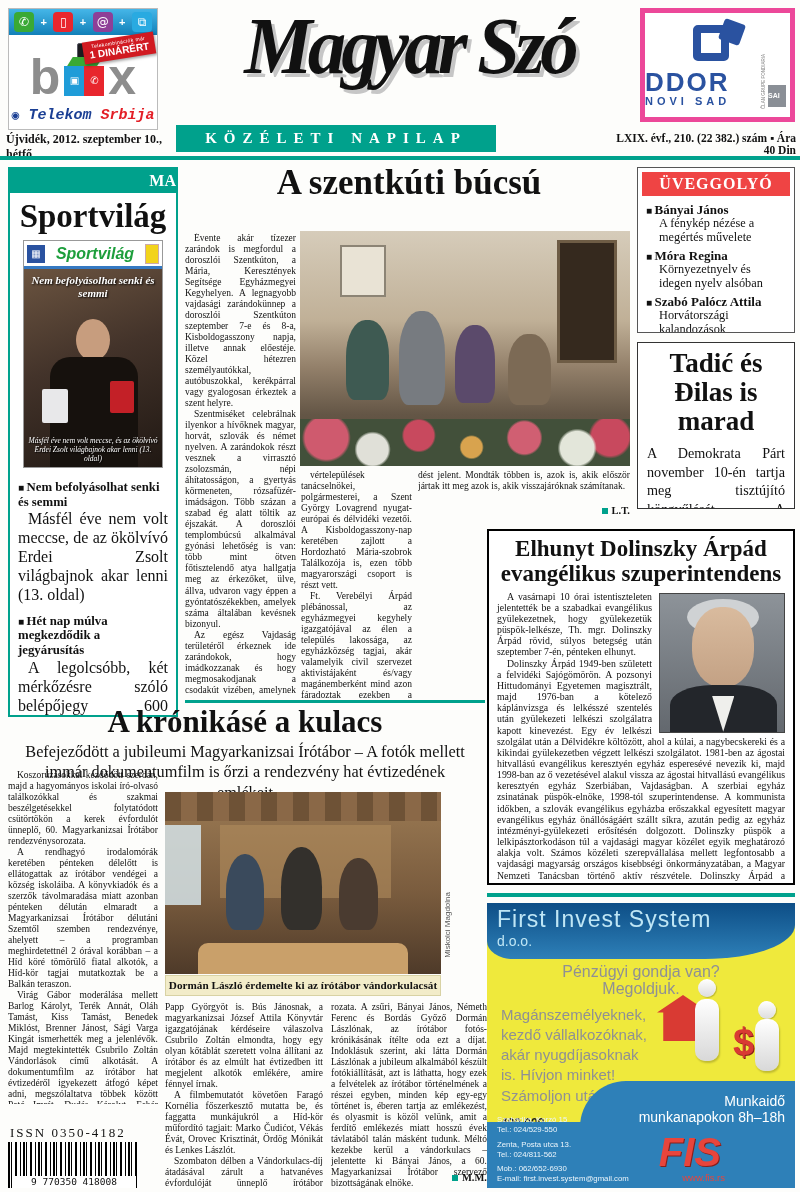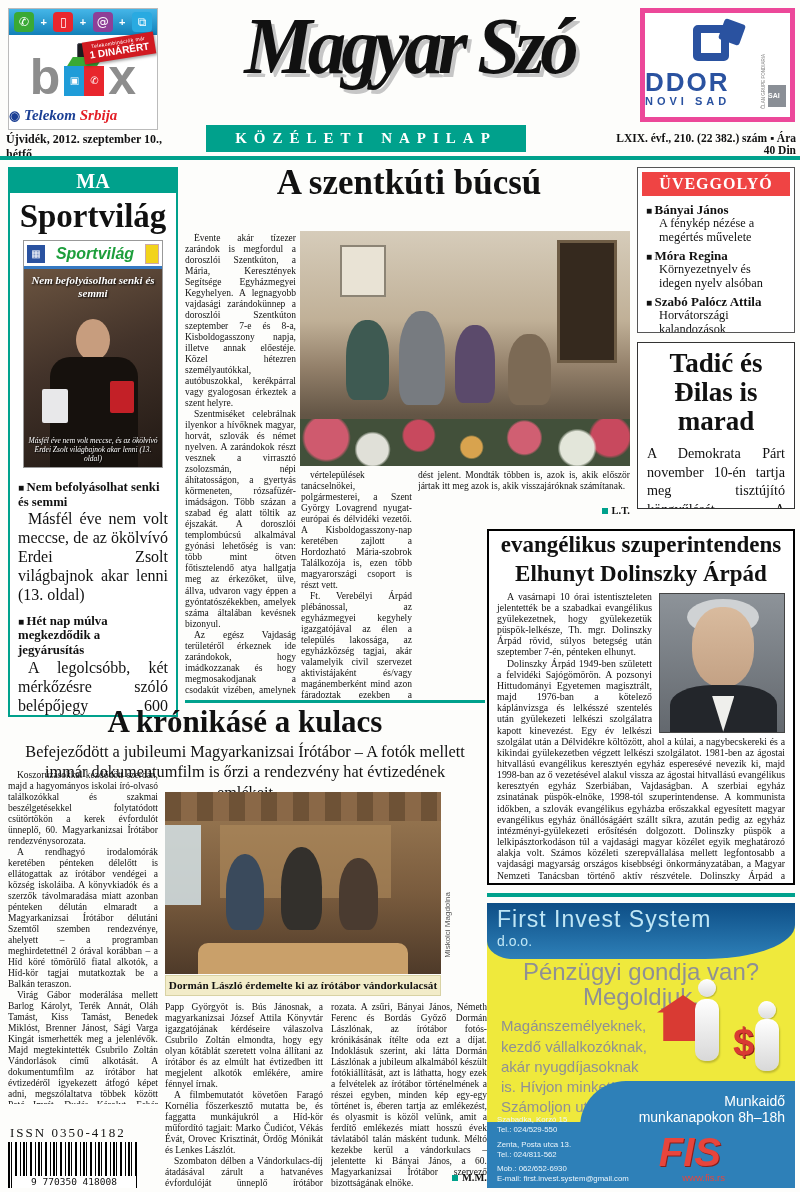--- a/index.html
+++ b/index.html
@@ -14,43 +14,43 @@
   .box-word { display:flex; align-items:flex-end; justify-content:center; margin-top:22px; }
   .box-letter { font-family:"Liberation Sans", sans-serif; font-weight:bold; font-size:50px; color:#8d8d8d; line-height:0.8; }
   .cube { width:42px; height:40px; position:relative; margin:0 3px; }
   .cube-top { position:absolute; left:6px; top:0; width:30px; height:12px; background:#3aa935; transform:skewX(-32deg); }
   .cube-left { position:absolute; left:1px; top:9px; width:20px; height:30px; background:#1f9cd8; color:#fff; font-size:10px; text-align:center; line-height:30px; font-family:"DejaVu Sans",sans-serif; }
   .cube-right { position:absolute; right:1px; top:9px; width:20px; height:30px; background:#e8262d; color:#fff; font-size:10px; text-align:center; line-height:30px; font-family:"DejaVu Sans",sans-serif; }
   .cube-phone { position:absolute; left:14px; top:-14px; width:13px; height:20px; background:#1b1b1f; border:1px solid #5a5a66; border-radius:2px; }
   .box-badge { position:absolute; right:2px; top:28px; transform:rotate(-9deg); background:#d11a21; color:#fff; padding:2px 6px 3px; text-align:center; box-shadow:1px 2px 3px rgba(0,0,0,.35); font-family:"Liberation Sans", sans-serif; }
   .badge-small { font-size:5px; letter-spacing:.4px; }
   .badge-big { font-size:10px; font-weight:bold; }
-  .telekom { position:absolute; bottom:5px; left:0; right:0; text-align:left; font-family:Liberation Serif, serif; font-style:italic; font-weight:bold; font-size:15px; }
+  .telekom { position:absolute; bottom:5px; left:0; right:0; text-align:center; font-family:Liberation Mono, monospace; font-style:italic; font-weight:bold; font-size:15px; }
   .swirl { color:#1b3f94; font-style:normal; font-size:13px; }
   .telekom-name { color:#1b3f94; } .telekom-srbija { color:#e31e26; }
 
   .masthead-title { position:absolute; left:185px; top:2px; width:448px; text-align:center; font-size:80px; font-weight:bold; font-style:italic; letter-spacing:-5px; line-height:1.12; white-space:nowrap; transform:scaleX(.96); transform-origin:center; text-shadow:4px 4px 0 #c6c6c6; }
   .masthead-url { position:absolute; left:185px; top:106px; width:448px; text-align:center; font-size:11px; font-weight:bold; letter-spacing:5px; }
-  .tagline-bar { position:absolute; left:206px; top:125px; width:320px; height:27px; background:#00a18c; color:#fff; text-align:center; font-weight:bold; font-size:15px; letter-spacing:7px; line-height:27px; }
+  .tagline-bar { position:absolute; left:176px; top:125px; width:320px; height:27px; background:#00a18c; color:#fff; text-align:center; font-weight:bold; font-size:15px; letter-spacing:7px; line-height:27px; }
   .dateline-left { position:absolute; left:6px; top:132px; width:180px; font-weight:bold; font-size:12px; }
   .dateline-right { position:absolute; left:608px; top:132px; width:188px; font-weight:bold; font-size:11.5px; text-align:right; }
   .header-rule { position:absolute; left:0; top:156px; width:800px; height:4px; background:#00a18c; }
 
   .ddor-box { position:absolute; left:640px; top:8px; width:155px; height:114px; border:5px solid #ec4899; background:#fff; text-align:left; }
   .ddor-glyph { position:relative; margin:8px auto 4px; width:54px; height:44px; }
   .ddor-g1 { position:absolute; left:2px; top:4px; width:36px; height:36px; border:8px solid #2a52a0; border-radius:5px; }
   .ddor-g2 { position:absolute; right:2px; top:0; width:22px; height:22px; background:#2a52a0; border-radius:3px; transform:rotate(20deg); }
   .ddor-name { font-family:"Liberation Sans", sans-serif; font-weight:bold; color:#2a52a0; font-size:26px; letter-spacing:2px; line-height:1; }
   .ddor-city { font-family:"Liberation Sans", sans-serif; font-weight:bold; color:#2a52a0; font-size:11px; letter-spacing:4px; }
   .ddor-sai { position:absolute; right:4px; bottom:10px; width:18px; height:22px; background:#8a8f96; color:#fff; font-size:7px; font-family:"Liberation Sans",sans-serif; font-weight:bold; line-height:22px; }
   .ddor-group { position:absolute; right:24px; bottom:8px; font-size:4.5px; color:#888; writing-mode:vertical-rl; transform:rotate(180deg); font-family:"Liberation Sans",sans-serif; }
 
   
   .ma-box { position:absolute; left:8px; top:167px; width:170px; height:550px; border:2px solid #00a18c; background:#fff; overflow:hidden; }
-  .ma-tab { background:#00a18c; color:#fff; text-align:center; font-weight:bold; font-size:20px; height:24px; line-height:24px; }
+  .ma-tab { background:#00a18c; color:#fff; text-align:right; font-weight:bold; font-size:16px; height:24px; line-height:24px; }
   .ma-title { text-align:center; font-size:33px; font-weight:bold; padding:5px 0 3px; }
   .sv-cover { margin:2px auto 6px; width:140px; border:1px solid #999; background:#fff; }
   .sv-header { display:flex; align-items:center; gap:3px; height:28px; padding:0 3px; border-bottom:3px solid #3579c2; }
   .sv-logo-box { width:18px; height:18px; background:#2a52a0; color:#fff; font-size:10px; line-height:18px; text-align:center; }
   .sv-logo-text { flex:1; text-align:center; color:#1d9e3c; font-weight:bold; font-style:italic; font-size:16px; font-family:"Liberation Sans",sans-serif; }
   .sv-yellow { width:14px; height:20px; background:#f2d31b; border:1px solid #caa; }
   .sv-photo { position:relative; height:198px; background:linear-gradient(160deg,#6b5440 0%,#43332a 45%,#201813 100%); overflow:hidden; }
   .sv-headline { position:absolute; top:5px; left:3px; right:3px; text-align:center; color:#fff; font-style:italic; font-weight:bold; font-size:11px; line-height:1.15; text-shadow:1px 1px 2px #000; z-index:3; }
   .sv-caption { position:absolute; bottom:4px; left:3px; right:3px; text-align:center; color:#fff; font-style:italic; font-size:7.5px; line-height:1.2; text-shadow:1px 1px 1px #000; z-index:3; }
   .sv-head { position:absolute; left:52px; top:50px; width:34px; height:42px; border-radius:50%; background:#c79d7e; }
@@ -138,21 +138,21 @@
 
   .issn { position:absolute; left:10px; top:1125px; font-size:13px; letter-spacing:2px; }
   .barcode { position:absolute; left:8px; top:1142px; width:132px; height:46px; background:repeating-linear-gradient(90deg,#000 0 2px,#fff 2px 3px,#000 3px 4px,#fff 4px 7px,#000 7px 9px,#fff 9px 12px,#000 12px 13px,#fff 13px 15px); }
   .barcode-num { position:absolute; left:4px; right:4px; bottom:0; background:#fff; font-family:"DejaVu Sans Mono",monospace; font-size:9.5px; text-align:center; height:12px; line-height:12px; }
 
   
   .fis-ad { position:absolute; left:487px; top:903px; width:308px; height:285px; background:#efe93c; overflow:hidden; font-family:"Liberation Sans",sans-serif; }
   .fis-header { position:relative; height:56px; background:linear-gradient(#0d4e86,#2e80b8); border-radius:0 0 90px 26px / 0 0 34px 18px; padding:3px 10px; }
   .fis-company { color:#bfe6f5; font-size:23px; letter-spacing:1px; }
   .fis-suffix { color:#bfe6f5; font-size:14px; }
-  .fis-q { text-align:center; color:#8f9094; font-size:24px; line-height:1.05; }
+  .fis-q { margin-top:5px; text-align:center; color:#8f9094; font-size:16px; line-height:1.05; }
   .fis-pitch { margin:7px 0 0 14px; color:#8f9094; font-size:15px; line-height:1.35; width:150px; }
   .fis-rates { margin:7px 0 0 14px; color:#333; }
   .fis-rate { margin-bottom:2px; white-space:nowrap; }
   .fis-amt, .fis-monthly { font-weight:bold; font-size:12px; color:#222; }
   .fis-unit, .fis-suf { font-size:7px; color:#999; }
   .fig-body { position:absolute; width:24px; height:62px; background:linear-gradient(#fff,#d8d8d8); border-radius:10px; box-shadow:1px 2px 2px rgba(0,0,0,.2); }
   .fig-head { position:absolute; width:18px; height:18px; border-radius:50%; background:linear-gradient(#fff,#ddd); box-shadow:1px 1px 1px rgba(0,0,0,.2); }
   .f1b { left:208px; top:96px; } .f1h { left:211px; top:76px; }
   .f2b { left:268px; top:116px; height:52px; } .f2h { left:271px; top:98px; }
   .red-house { position:absolute; left:170px; top:92px; width:52px; height:46px; background:#d93a33; clip-path:polygon(50% 0,100% 38%,88% 38%,88% 100%,12% 100%,12% 38%,0 38%); }
@@ -292,22 +292,22 @@
       <div class="uv-title">Horvátországi kalandozások</div>
     </div>
   </div>
 
   <div class="tadic-box">
     <div class="tadic-title">Tadić és Đilas is marad</div>
     <div class="tadic-text">A Demokrata Párt november 10-én tartja meg tisztújító közgyűlését – A pártelnök szerint az engedékenység volt a legnagyobb hibája (4.oldal)</div>
   </div>
 
   <div class="dol-box">
+    <div class="dol-title">Elhunyt Dolinszky Árpád</div>
     <div class="dol-title" style="margin-top:-4px">evangélikus szuperintendens</div>
-    <div class="dol-title">Elhunyt Dolinszky Árpád</div>
     <div class="dol-text">
       <div class="dol-photo">
         <div class="dp-hair"></div>
         <div class="dp-head"></div>
         <div class="dp-suit"></div>
         <div class="dp-shirt"></div>
       </div>
       <p>A vasárnapi 10 órai istentiszteleten jelentették be a szabadkai evangélikus gyülekezetnek, hogy gyülekezetük püspök-lelkésze, Th. mgr. Dolinszky Árpád rövid, súlyos betegség után szeptember 7-én, pénteken elhunyt.</p>
       <p>Dolinszky Árpád 1949-ben született a felvidéki Sajógömörön. A pozsonyi Hittudományi Egyetemen magisztrált, majd 1976-ban a kötelező káplánvizsga és lelkésszé szentelés után gyülekezeti lelkészi szolgálatra kapott kinevezést. Egy év lelkészi szolgálat után a Délvidékre költözött, ahol a kúlai, a nagybecskereki és a kikindai gyülekezetben végzett lelkészi szolgálatot. 1981-ben az ágostai hitvallású evangélikus keresztyén egyház esperesévé nevezik ki, majd 1998-ban az ő vezetésével alakul vissza az ágostai hitvallású evangélikus keresztyén egyház Szerbiában, Vajdaságban. A szerbiai egyház zsinatának püspök-elnöke, 1998-tól szuperintendense. A kommunista időkben, a szlovák evangélikus egyházba erőszakkal egyesített magyar evangélikus egyház önállóságáért szállt síkra, azután pedig az egyház intézményi-gyülekezeti erősítésén dolgozott. Dolinszky püspök a lelkipásztorkodáson túl a vajdasági magyar közélet egyik meghatározó alakja volt. Számos közéleti szerepvállalása mellett legfontosabb a vajdasági magyarság országos kisebbségi önkormányzatában, a Magyar Nemzeti Tanácsban történő aktív részvétele. Dolinszky Árpád a keresztény ökumené harcosa volt: jó kapcsolatot ápolt a szerb ortodox, a római katolikus és református egyházakkal is. (Religio.rs)</p>
     </div>

